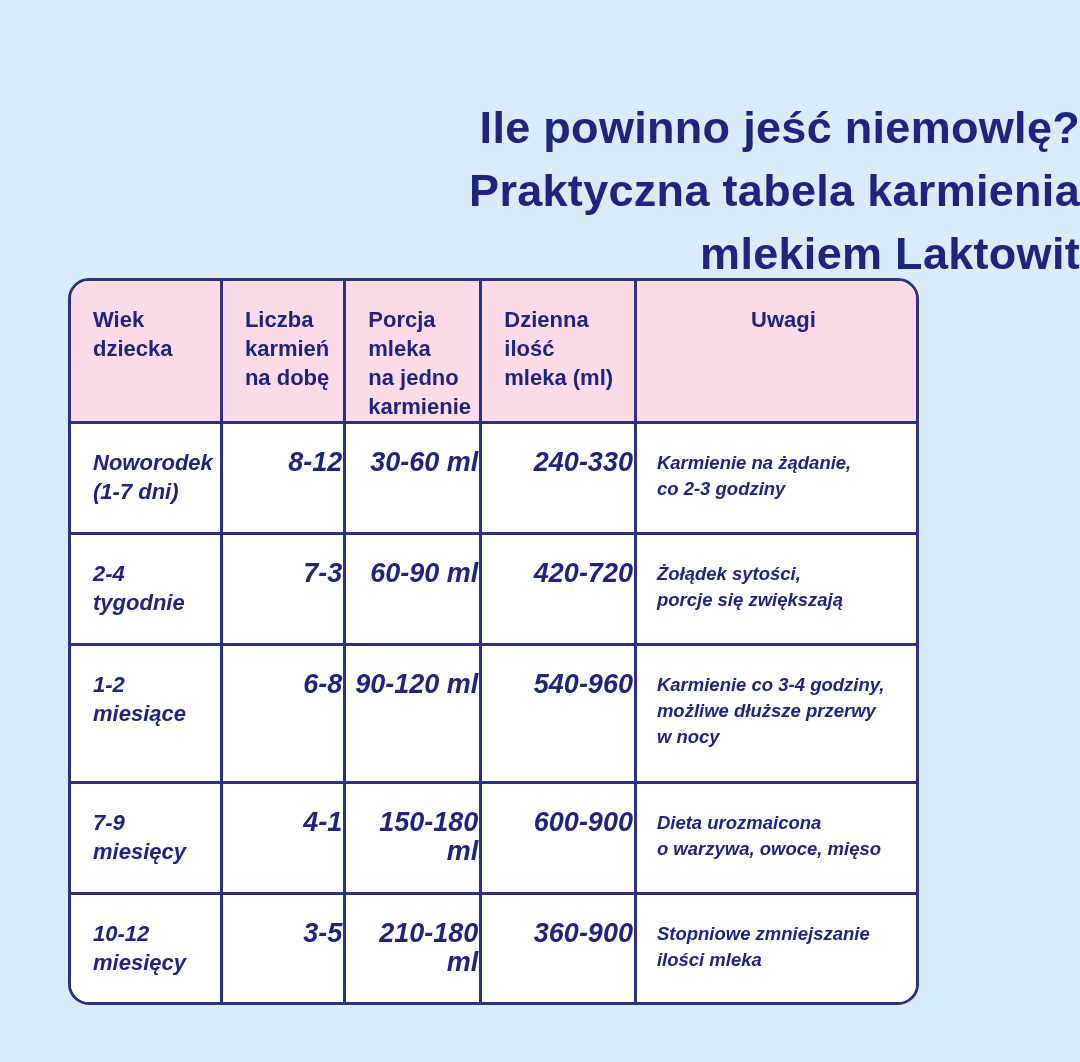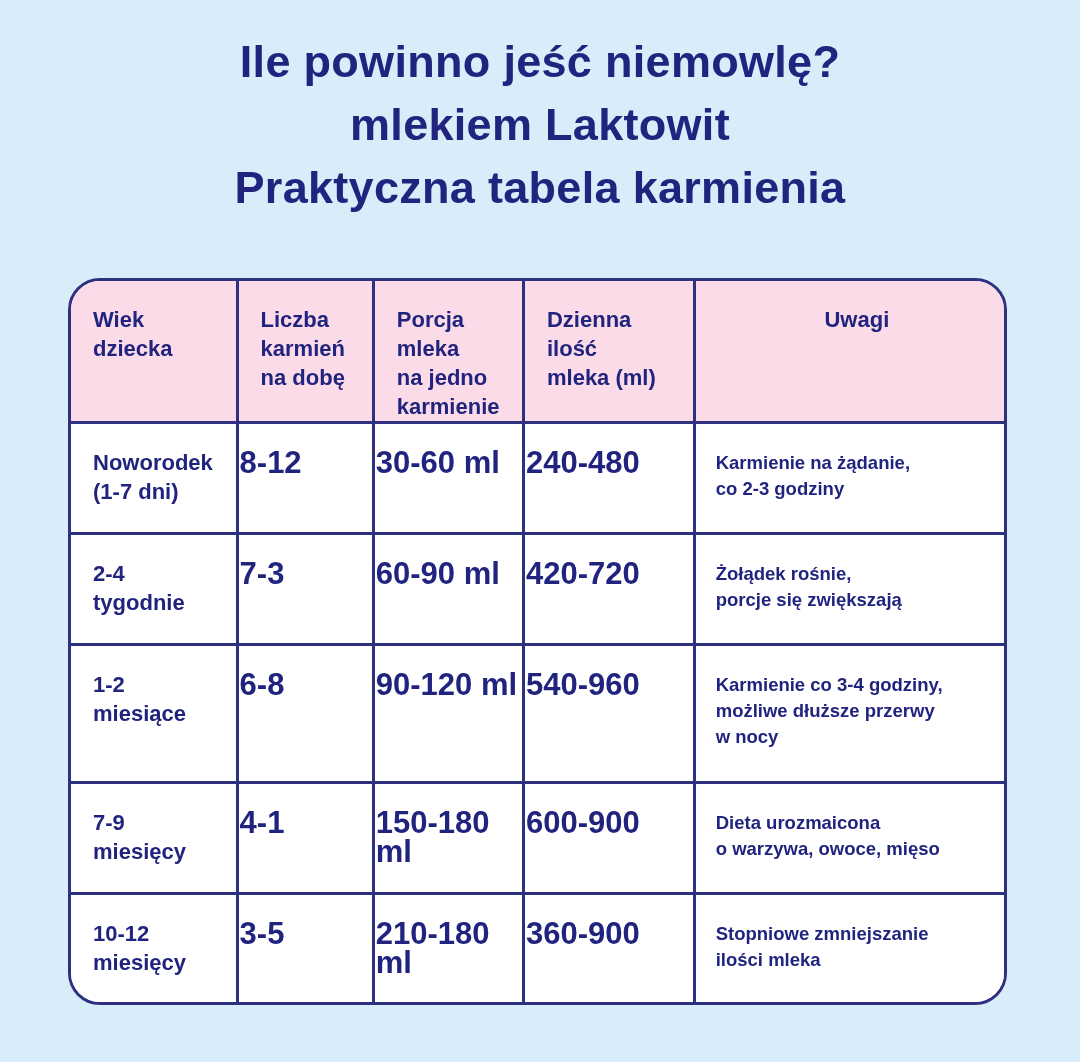--- a/index.html
+++ b/index.html
@@ -12,35 +12,36 @@
   *{box-sizing:border-box;}
   html,body{margin:0;padding:0;}
   body{
     width:1080px;height:1062px;
     background:var(--bg);
     font-family:"Liberation Sans", sans-serif;
     position:relative;
     overflow:hidden;
   }
   .title{
-    padding-top:30px;
-    text-align:center;
+    padding-top:72px;
+    text-align:right;
     color:var(--navy);
     font-weight:bold;
     font-size:45px;
     line-height:63px;
     letter-spacing:0.3px;
+    margin-top:24px;
   }
   .title .line{display:block;}
   .table-wrap{
     position:absolute;
     left:68px; top:278px;
-    width:939px; height:727px;
+    width:851px; height:727px;
     border:3px solid var(--border);
-    border-radius:32px;
+    border-radius:21px;
     overflow:hidden;
     background:var(--white);
   }
   table{
     width:100%; height:100%;
     border-collapse:collapse;
     table-layout:fixed;
   }
   col.c-age{width:17.8%;}
   col.c-feed{width:14.6%;}
@@ -63,46 +64,47 @@
     font-size:22px;
     line-height:29px;
     padding:24px 8px 0 22px;
     white-space:pre-line;
   }
   tbody td{
     background:var(--white);
     padding-top:24px;
     font-size:22px;
     line-height:29px;
+    font-style:italic;
   }
   td.age{
     text-align:left;
     padding-left:22px;
     white-space:pre-line;
   }
   td.num{
-    text-align:left;
-    font-size:31px;
+    text-align:right;
+    font-size:27px;
   }
   td.notes{
     text-align:left;
     padding:26px 14px 0 20px;
     font-size:18.5px;
     line-height:26px;
     white-space:pre-line;
     margin-left:37px;
   }
 </style>
 </head>
 <body>
 
 <div class="title">
   <span class="line">Ile powinno jeść niemowlę?</span>
+  <span class="line">Praktyczna tabela karmienia</span>
   <span class="line">mlekiem Laktowit</span>
-  <span class="line">Praktyczna tabela karmienia</span>
 </div>
 
 <div class="table-wrap">
   <table>
     <colgroup>
       <col class="c-age">
         <col class="c-feed">
         <col class="c-portion">
         <col class="c-daily">
         <col class="c-notes">
@@ -123,31 +125,31 @@
 mleka (ml)</th>
         <th>Uwagi</th>
       </tr>
     </thead>
     <tbody>
       <tr>
         <td class="age">Noworodek
 (1-7 dni)</td>
         <td class="num">8-12</td>
         <td class="num">30-60 ml</td>
-        <td class="num">240-480</td>
+        <td class="num">240-330</td>
         <td class="notes">Karmienie na żądanie,
 co 2-3 godziny</td>
       </tr>
       <tr>
         <td class="age">2-4
 tygodnie</td>
         <td class="num">7-3</td>
         <td class="num">60-90 ml</td>
         <td class="num">420-720</td>
-        <td class="notes">Żołądek rośnie,
+        <td class="notes">Żołądek sytości,
 porcje się zwiększają</td>
       </tr>
       <tr>
         <td class="age">1-2
 miesiące</td>
         <td class="num">6-8</td>
         <td class="num">90-120 ml</td>
         <td class="num">540-960</td>
         <td class="notes">Karmienie co 3-4 godziny,
 możliwe dłuższe przerwy

